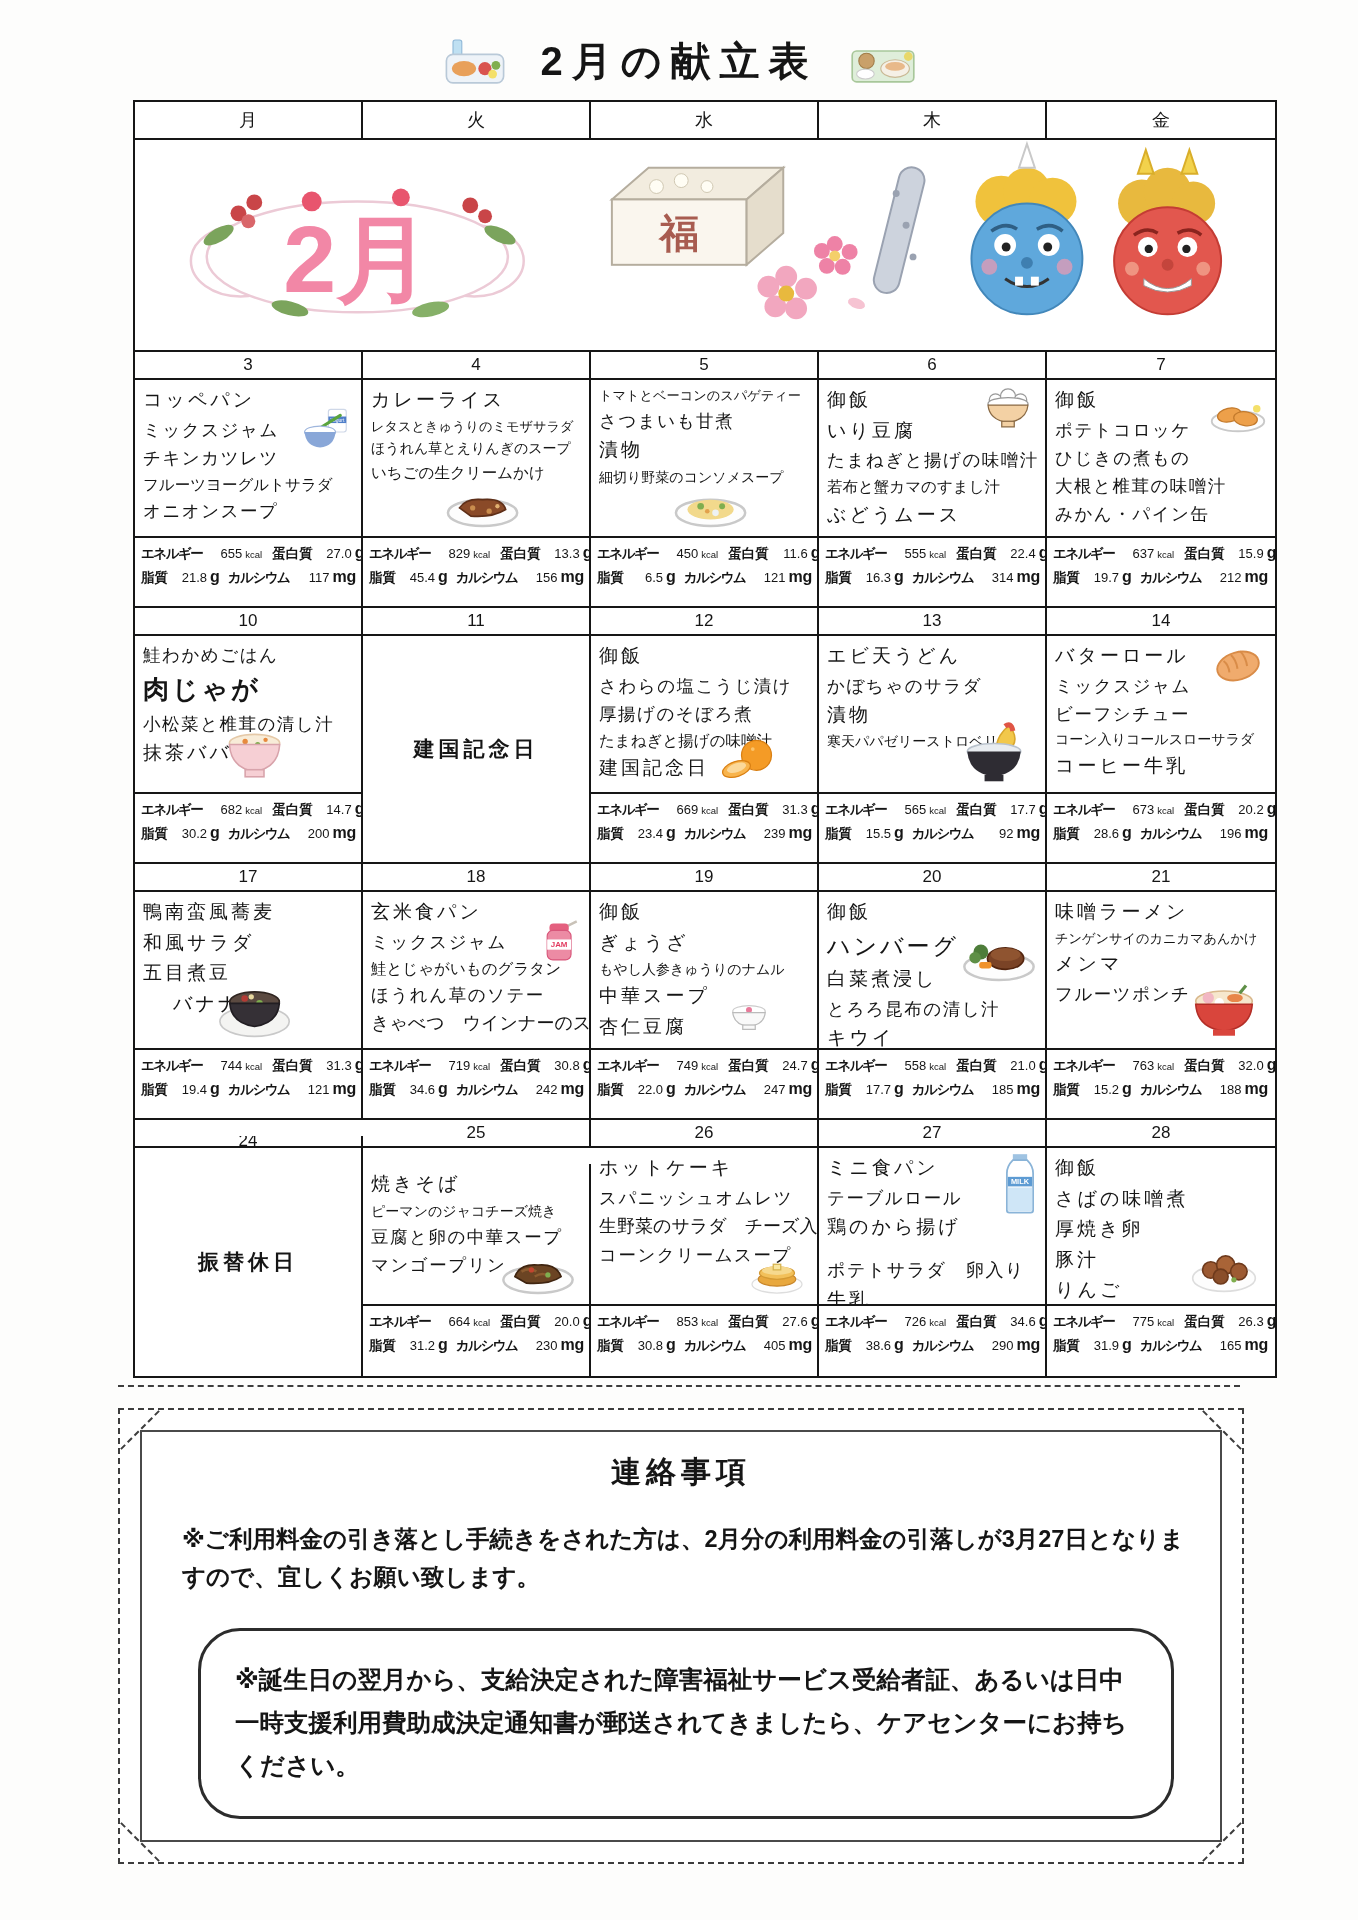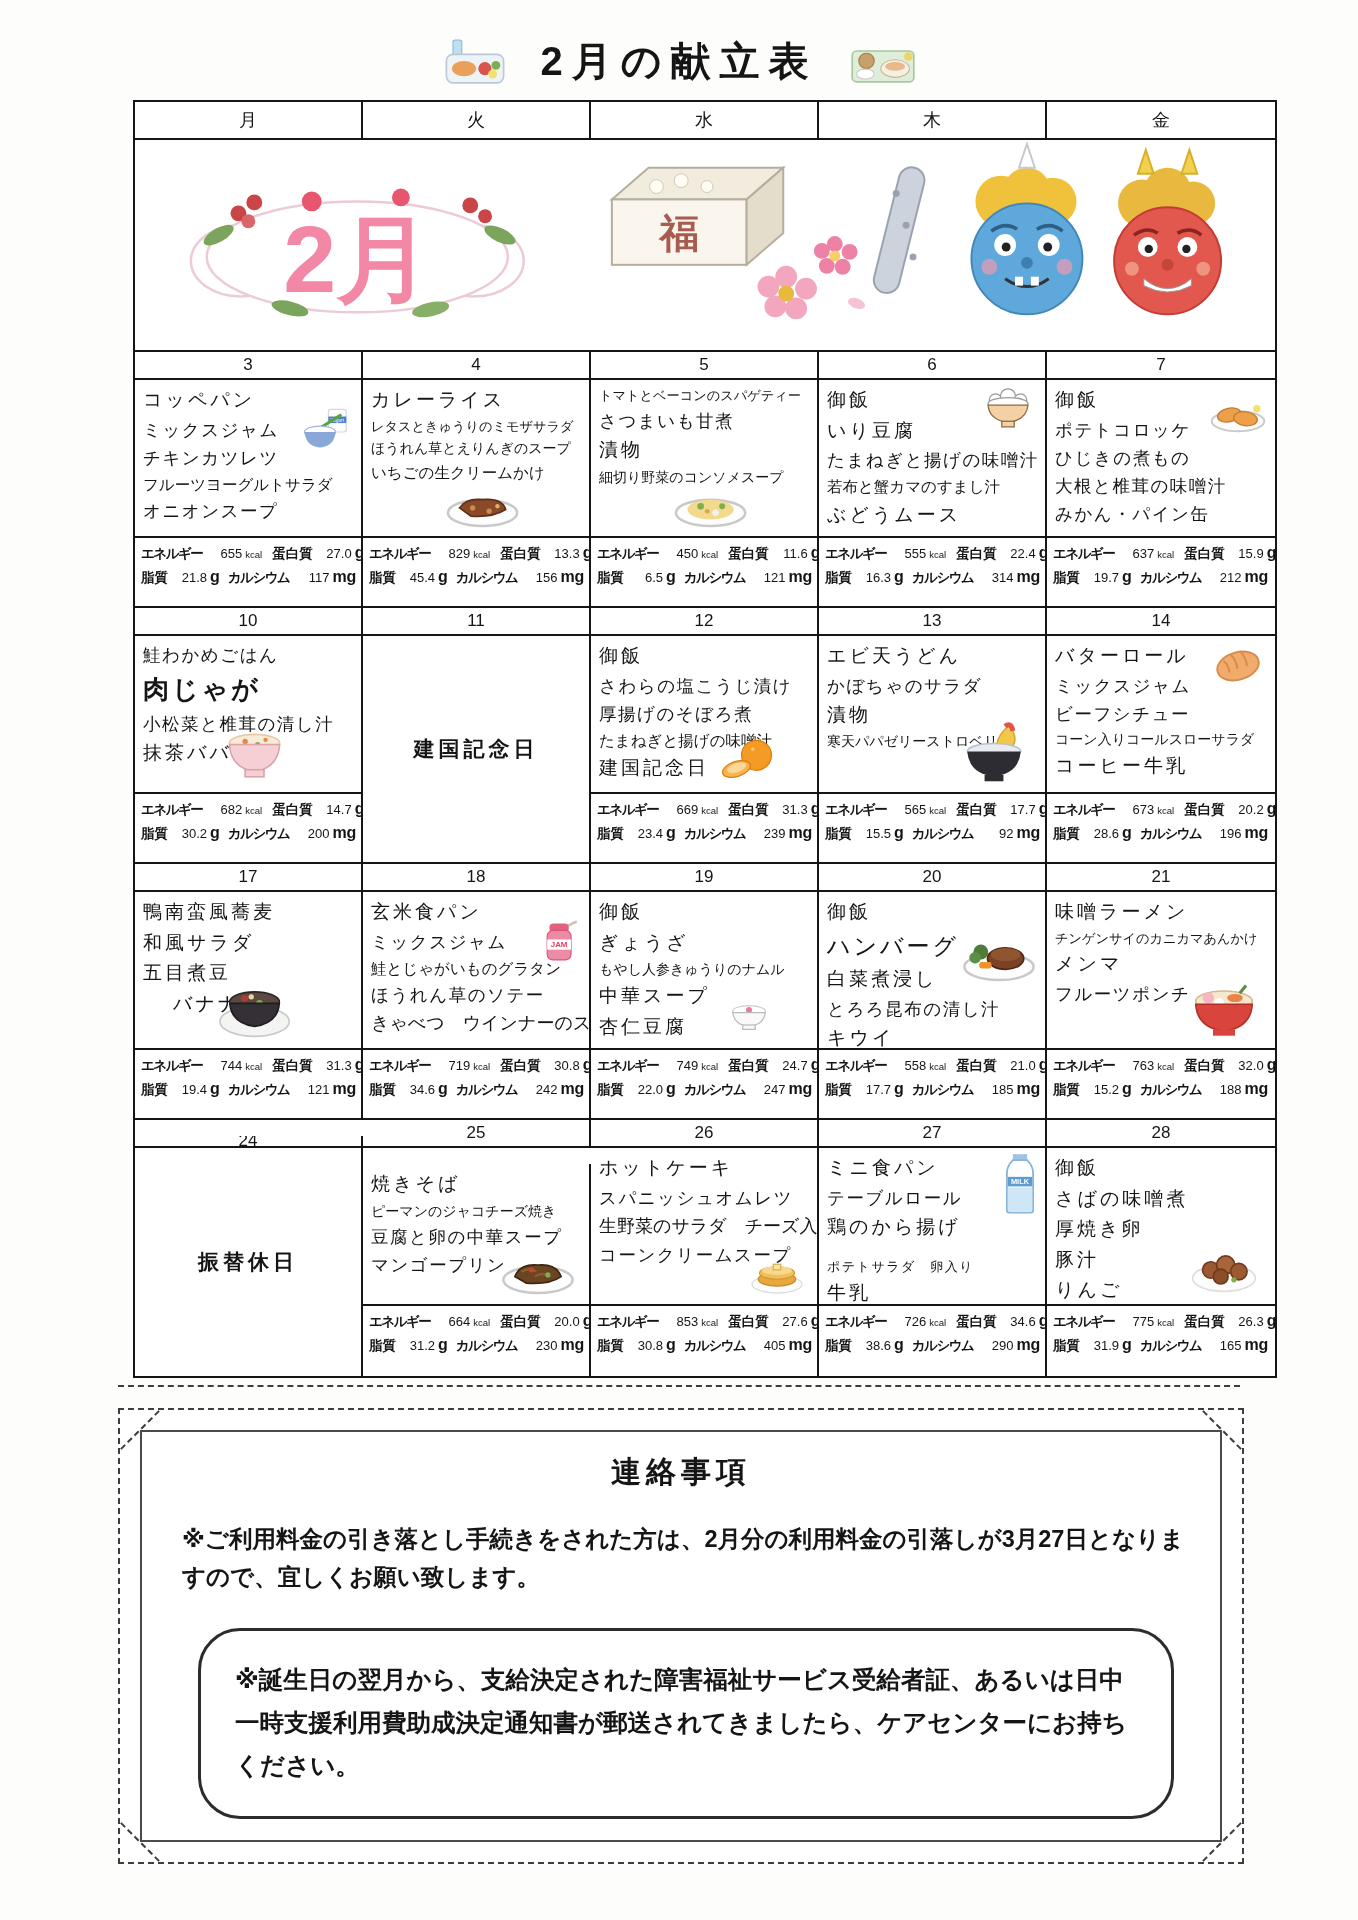--- a/index.html
+++ b/index.html
@@ -709,21 +709,21 @@
         <span class="nl kana">カルシウム</span>
         <span class="nv">405</span>
         <span class="ng">mg</span>
       </div>
     </div>
     <div class="cell date" style="grid-area: 12 / 4;">27</div>
     <div class="cell menu" style="grid-area: 13 / 4;">
       <div class="mi" style="font-size: 19px; letter-spacing: 3px;">ミニ食パン</div>
       <div class="mi" style="font-size: 17.5px; letter-spacing: 1.5px;">テーブルロール</div>
       <div class="mi" style="font-size: 19px; letter-spacing: 3px;">鶏のから揚げ</div>
-      <div class="mi" style="font-size: 13px; letter-spacing: 1.5px; margin-top: 16px;">ポテトサラダ　卵入り</div>
+      <div class="mi" style="font-size: 18px; letter-spacing: 1.5px; margin-top: 16px;">ポテトサラダ　卵入り</div>
       <div class="mi" style="font-size: 19px; letter-spacing: 3px;">牛乳</div>
       <span class="menu-icon pos-tr1 icon-milk"><svg viewBox="0 0 30 52">
           <rect x="9" y="1" width="12" height="5" fill="#9fc3e2"></rect>
           <path d="M9 6 Q4 11 4 17 L4 48 Q4 50 6 50 L24 50 Q26 50 26 48 L26 17 Q26 11 21 6 Z" fill="#fff" stroke="#8ab4d8" stroke-width="1.5"></path>
           <path d="M4.8 29 L25.2 29 L25.2 47.5 Q25.2 49 23.5 49 L6.5 49 Q4.8 49 4.8 47.5 Z" fill="#cfe6f7"></path>
           <rect x="4.8" y="20" width="20.4" height="8" fill="#5d9bd3"></rect>
           <text x="15" y="26.4" font-size="6.2" font-weight="bold" fill="#fff" text-anchor="middle">MILK</text>
         </svg></span>
     </div>
     <div class="cell nut" style="grid-area: 14 / 4; border-bottom: none;">

